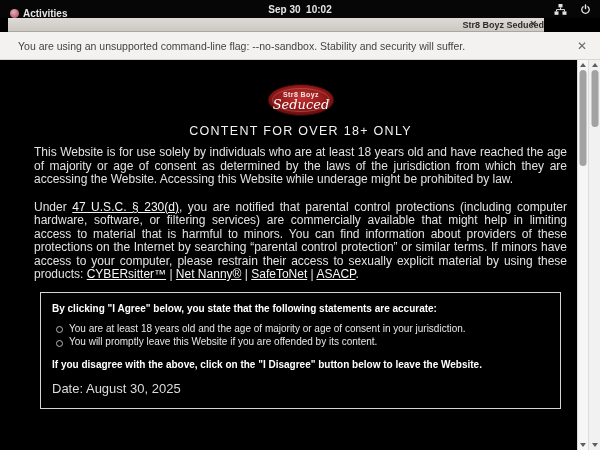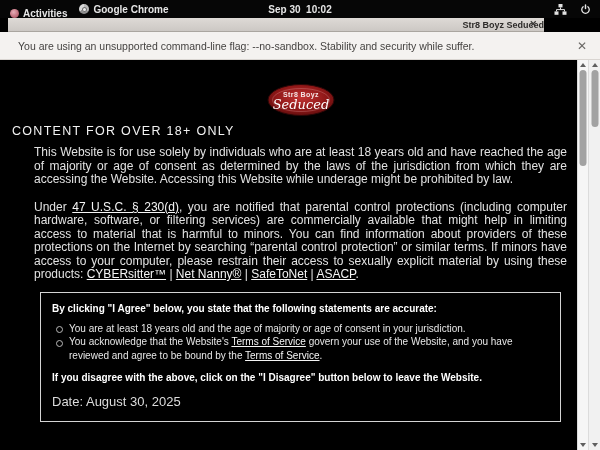--- a/index.html
+++ b/index.html
@@ -32,21 +32,21 @@
   .infobar{position:absolute;left:0;top:32px;width:600px;height:28px;background:#f4f2f0;
            border-bottom:1px solid #d9d5d1;box-sizing:border-box;display:flex;align-items:center;}
   .infobar-msg{margin-left:18px;font-size:10.5px;color:#454341;}
   .infobar-close{position:absolute;right:13px;top:50%;transform:translateY(-50%);
                  font-size:12px;color:#6b6966;cursor:pointer;line-height:1;}
 
   
   .page{position:absolute;left:12px;top:60px;width:577px;height:390px;background:#000;
         overflow:hidden;color:#e2e2e2;}
   .logo-wrap{text-align:center;margin-top:23px;height:34px;}
-  .page h1{margin:7px 0 0;text-align:left;font-size:12.5px;font-weight:500;
+  .page h1{margin:7px 0 0;text-align:center;font-size:12.5px;font-weight:500;
            letter-spacing:1.3px;color:#f2f2f2;}
   .page p{margin:0;padding:0 22px;font-size:12px;line-height:13.5px;text-align:justify;color:#e2e2e2;}
   .p1{margin-top:8px !important;}
   .p2{margin-top:14px !important;}
   .page a{color:#f5f5f5;text-decoration:underline;cursor:pointer;}
 
   .agree-box{margin:10px 22px 0 6px;margin-right:22px;border:1px solid #d4d4d4;
              padding:9px 11px 12px;box-sizing:border-box;width:521px;margin-left:28px;}
   .agree-box .intro,.agree-box .outro{font-size:10px;font-weight:700;color:#fff;line-height:13px;}
   .agree-box ul{list-style:none;margin:7px 0 8px;padding:0;}
@@ -73,24 +73,20 @@
 </head>
 <body>
 
 <div class="screen">
 
   <div class="topbar">
     <div class="tb-item">
       <span class="activities-dot"></span>
       <span>Activities</span>
     </div>
-    <div class="tb-item">
-      <span class="chrome-dot"></span>
-      <span>Google Chrome</span>
-    </div>
     <div class="tb-clock">Sep 30  10:02</div>
     <div class="tb-right">
       <svg width="13" height="11" viewBox="0 0 13 11">
         <rect x="4.5" y="0" width="4" height="3.4" fill="#e2e2e2"></rect>
         <path d="M6.5 3.4 v2.2 M2.5 7.4 v-1.8 h8 v1.8" stroke="#e2e2e2" stroke-width="1" fill="none"></path>
         <rect x="0.5" y="7.4" width="4" height="3.4" fill="#e2e2e2"></rect>
         <rect x="8.5" y="7.4" width="4" height="3.4" fill="#e2e2e2"></rect>
       </svg>
       <svg width="11" height="11" viewBox="0 0 12 12">
         <path d="M6 1v4" stroke="#e6e6e6" stroke-width="1.6" fill="none" stroke-linecap="round"></path>
@@ -98,21 +94,21 @@
       </svg>
     </div>
   </div>
 
   <div class="titlebar">
     <span class="titlebar-title">Str8 Boyz Seduced</span>
     <span class="titlebar-close">✕</span>
   </div>
 
   <div class="infobar">
-    <span class="infobar-msg">You are using an unsupported command-line flag: --no-sandbox. Stability and security while suffer.</span>
+    <span class="infobar-msg">You are using an unsupported command-line flag: --no-sandbox. Stability and security will suffer.</span>
     <span class="infobar-close">✕</span>
   </div>
 
   <div class="page">
 
     <div class="logo-wrap">
       <svg width="70" height="34" viewBox="0 0 70 34">
         <defs>
           <radialGradient id="logograd" cx="50%" cy="42%" r="62%">
             <stop offset="0%" stop-color="#c23434"></stop>
@@ -130,21 +126,21 @@
     <h1>CONTENT FOR OVER 18+ ONLY</h1>
 
     <p class="p1">This Website is for use solely by individuals who are at least 18 years old and have reached the age of majority or age of consent as determined by the laws of the jurisdiction from which they are accessing the Website. Accessing this Website while underage might be prohibited by law.</p>
 
     <p class="p2"><span>Under </span><a>47 U.S.C. § 230(d)</a><span>, you are notified that parental control protections (including computer hardware, software, or filtering services) are commercially available that might help in limiting access to material that is harmful to minors. You can find information about providers of these protections on the Internet by searching “parental control protection” or similar terms. If minors have access to your computer, please restrain their access to sexually explicit material by using these products: </span><a>CYBERsitter™</a><span> | </span><a>Net Nanny®</a><span> | </span><a>SafeToNet</a><span> | </span><a>ASACP</a><span>.</span></p>
 
     <div class="agree-box">
       <div class="intro">By clicking "I Agree" below, you state that the following statements are accurate:</div>
       <ul>
         <li><span>You are at least 18 years old and the age of majority or age of consent in your jurisdiction.</span></li>
-        <li><span>You acknowledge that the Website's </span><a>Terms of Service</a><span> govern your use of the Website, and you have reviewed and agree to be bound by the </span><a>Terms of Service</a><span>.</span></li>
+        <li><span>You will promptly leave this Website if you are offended by its content.</span></li>
       </ul>
       <div class="outro">If you disagree with the above, click on the "I Disagree" button below to leave the Website.</div>
       <div class="date">Date: August 30, 2025</div>
     </div>
 
   </div>
 
   <div class="sb sb-inner">
     <span class="arrow-up"></span>
     <span class="thumb"></span>

